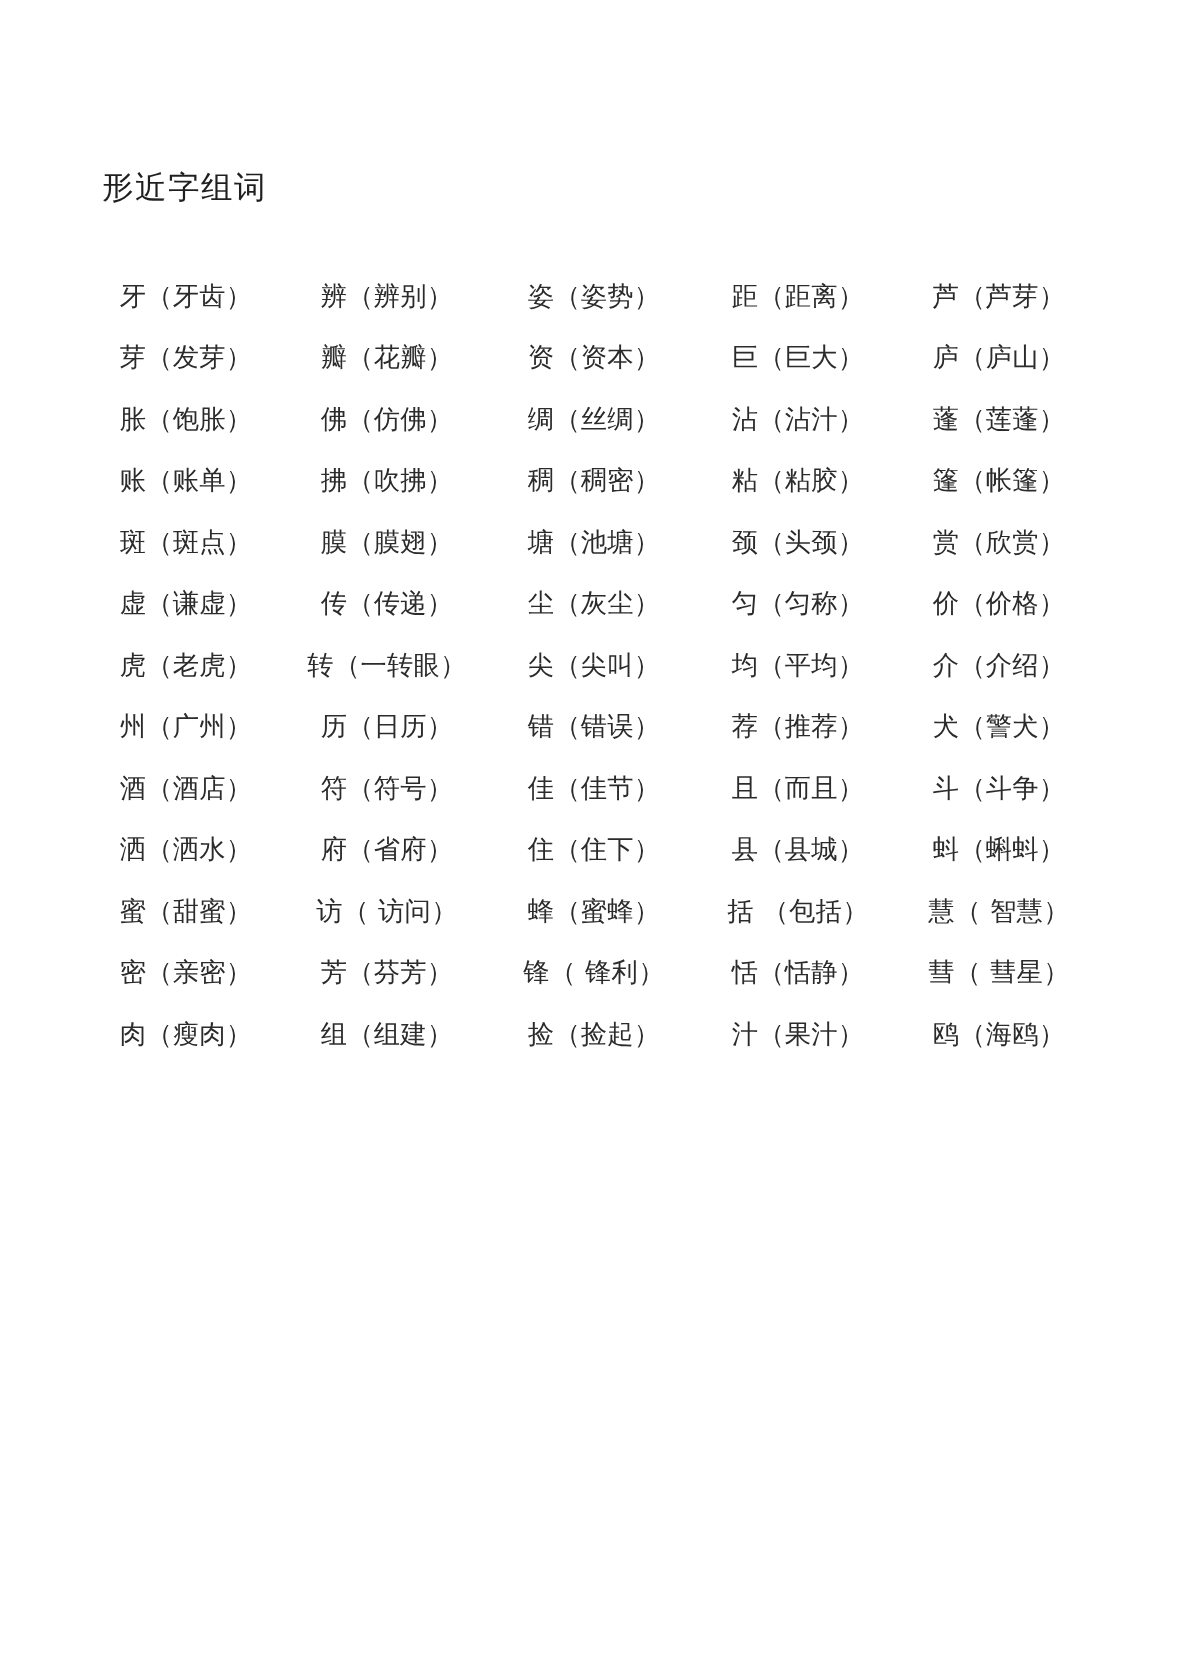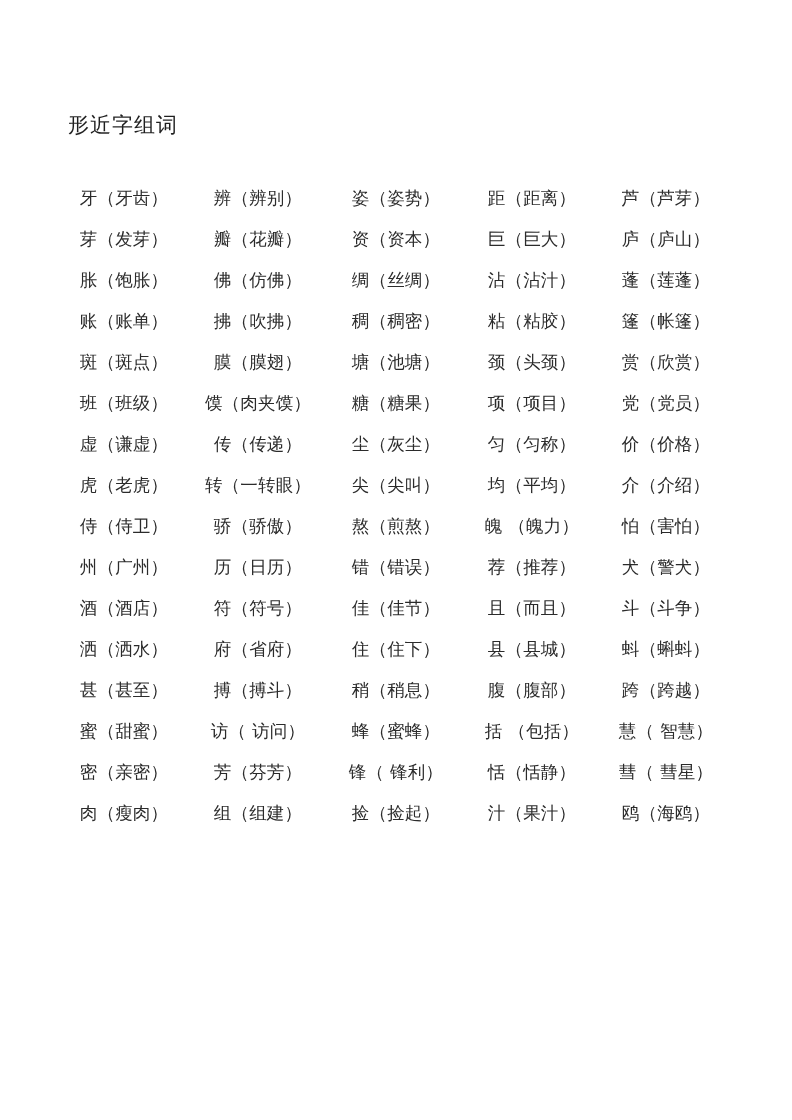--- a/index.html
+++ b/index.html
@@ -130,56 +130,38 @@
           <td></td>
           <td>斑（斑点）</td>
           <td>膜（膜翅）</td>
           <td>塘（池塘）</td>
           <td>颈（头颈）</td>
           <td>赏（欣赏）</td>
           <td></td>
         </tr>
         <tr>
           <td></td>
-          <td>班（班级）</td>
-          <td>馍（肉夹馍）</td>
-          <td>糖（糖果）</td>
-          <td>项（项目）</td>
-          <td>党（党员）</td>
-          <td></td>
-        </tr>
-        <tr>
-          <td></td>
           <td>虚（谦虚）</td>
           <td>传（传递）</td>
           <td>尘（灰尘）</td>
           <td>匀（匀称）</td>
           <td>价（价格）</td>
           <td></td>
         </tr>
         <tr>
           <td></td>
           <td>虎（老虎）</td>
           <td>转（一转眼）</td>
           <td>尖（尖叫）</td>
           <td>均（平均）</td>
           <td>介（介绍）</td>
           <td></td>
         </tr>
         <tr>
           <td></td>
-          <td>侍（侍卫）</td>
-          <td>骄（骄傲）</td>
-          <td>熬（煎熬）</td>
-          <td>魄 （魄力）</td>
-          <td>怕（害怕）</td>
-          <td></td>
-        </tr>
-        <tr>
-          <td></td>
           <td>州（广州）</td>
           <td>历（日历）</td>
           <td>错（错误）</td>
           <td>荐（推荐）</td>
           <td>犬（警犬）</td>
           <td></td>
         </tr>
         <tr>
           <td></td>
           <td>酒（酒店）</td>
@@ -193,29 +175,20 @@
           <td></td>
           <td>洒（洒水）</td>
           <td>府（省府）</td>
           <td>住（住下）</td>
           <td>县（县城）</td>
           <td>蚪（蝌蚪）</td>
           <td></td>
         </tr>
         <tr>
           <td></td>
-          <td>甚（甚至）</td>
-          <td>搏（搏斗）</td>
-          <td>稍（稍息）</td>
-          <td>腹（腹部）</td>
-          <td>跨（跨越）</td>
-          <td></td>
-        </tr>
-        <tr>
-          <td></td>
           <td>蜜（甜蜜）</td>
           <td>访（ 访问）</td>
           <td>蜂（蜜蜂）</td>
           <td>括 （包括）</td>
           <td>慧（ 智慧）</td>
           <td></td>
         </tr>
         <tr>
           <td></td>
           <td>密（亲密）</td>

